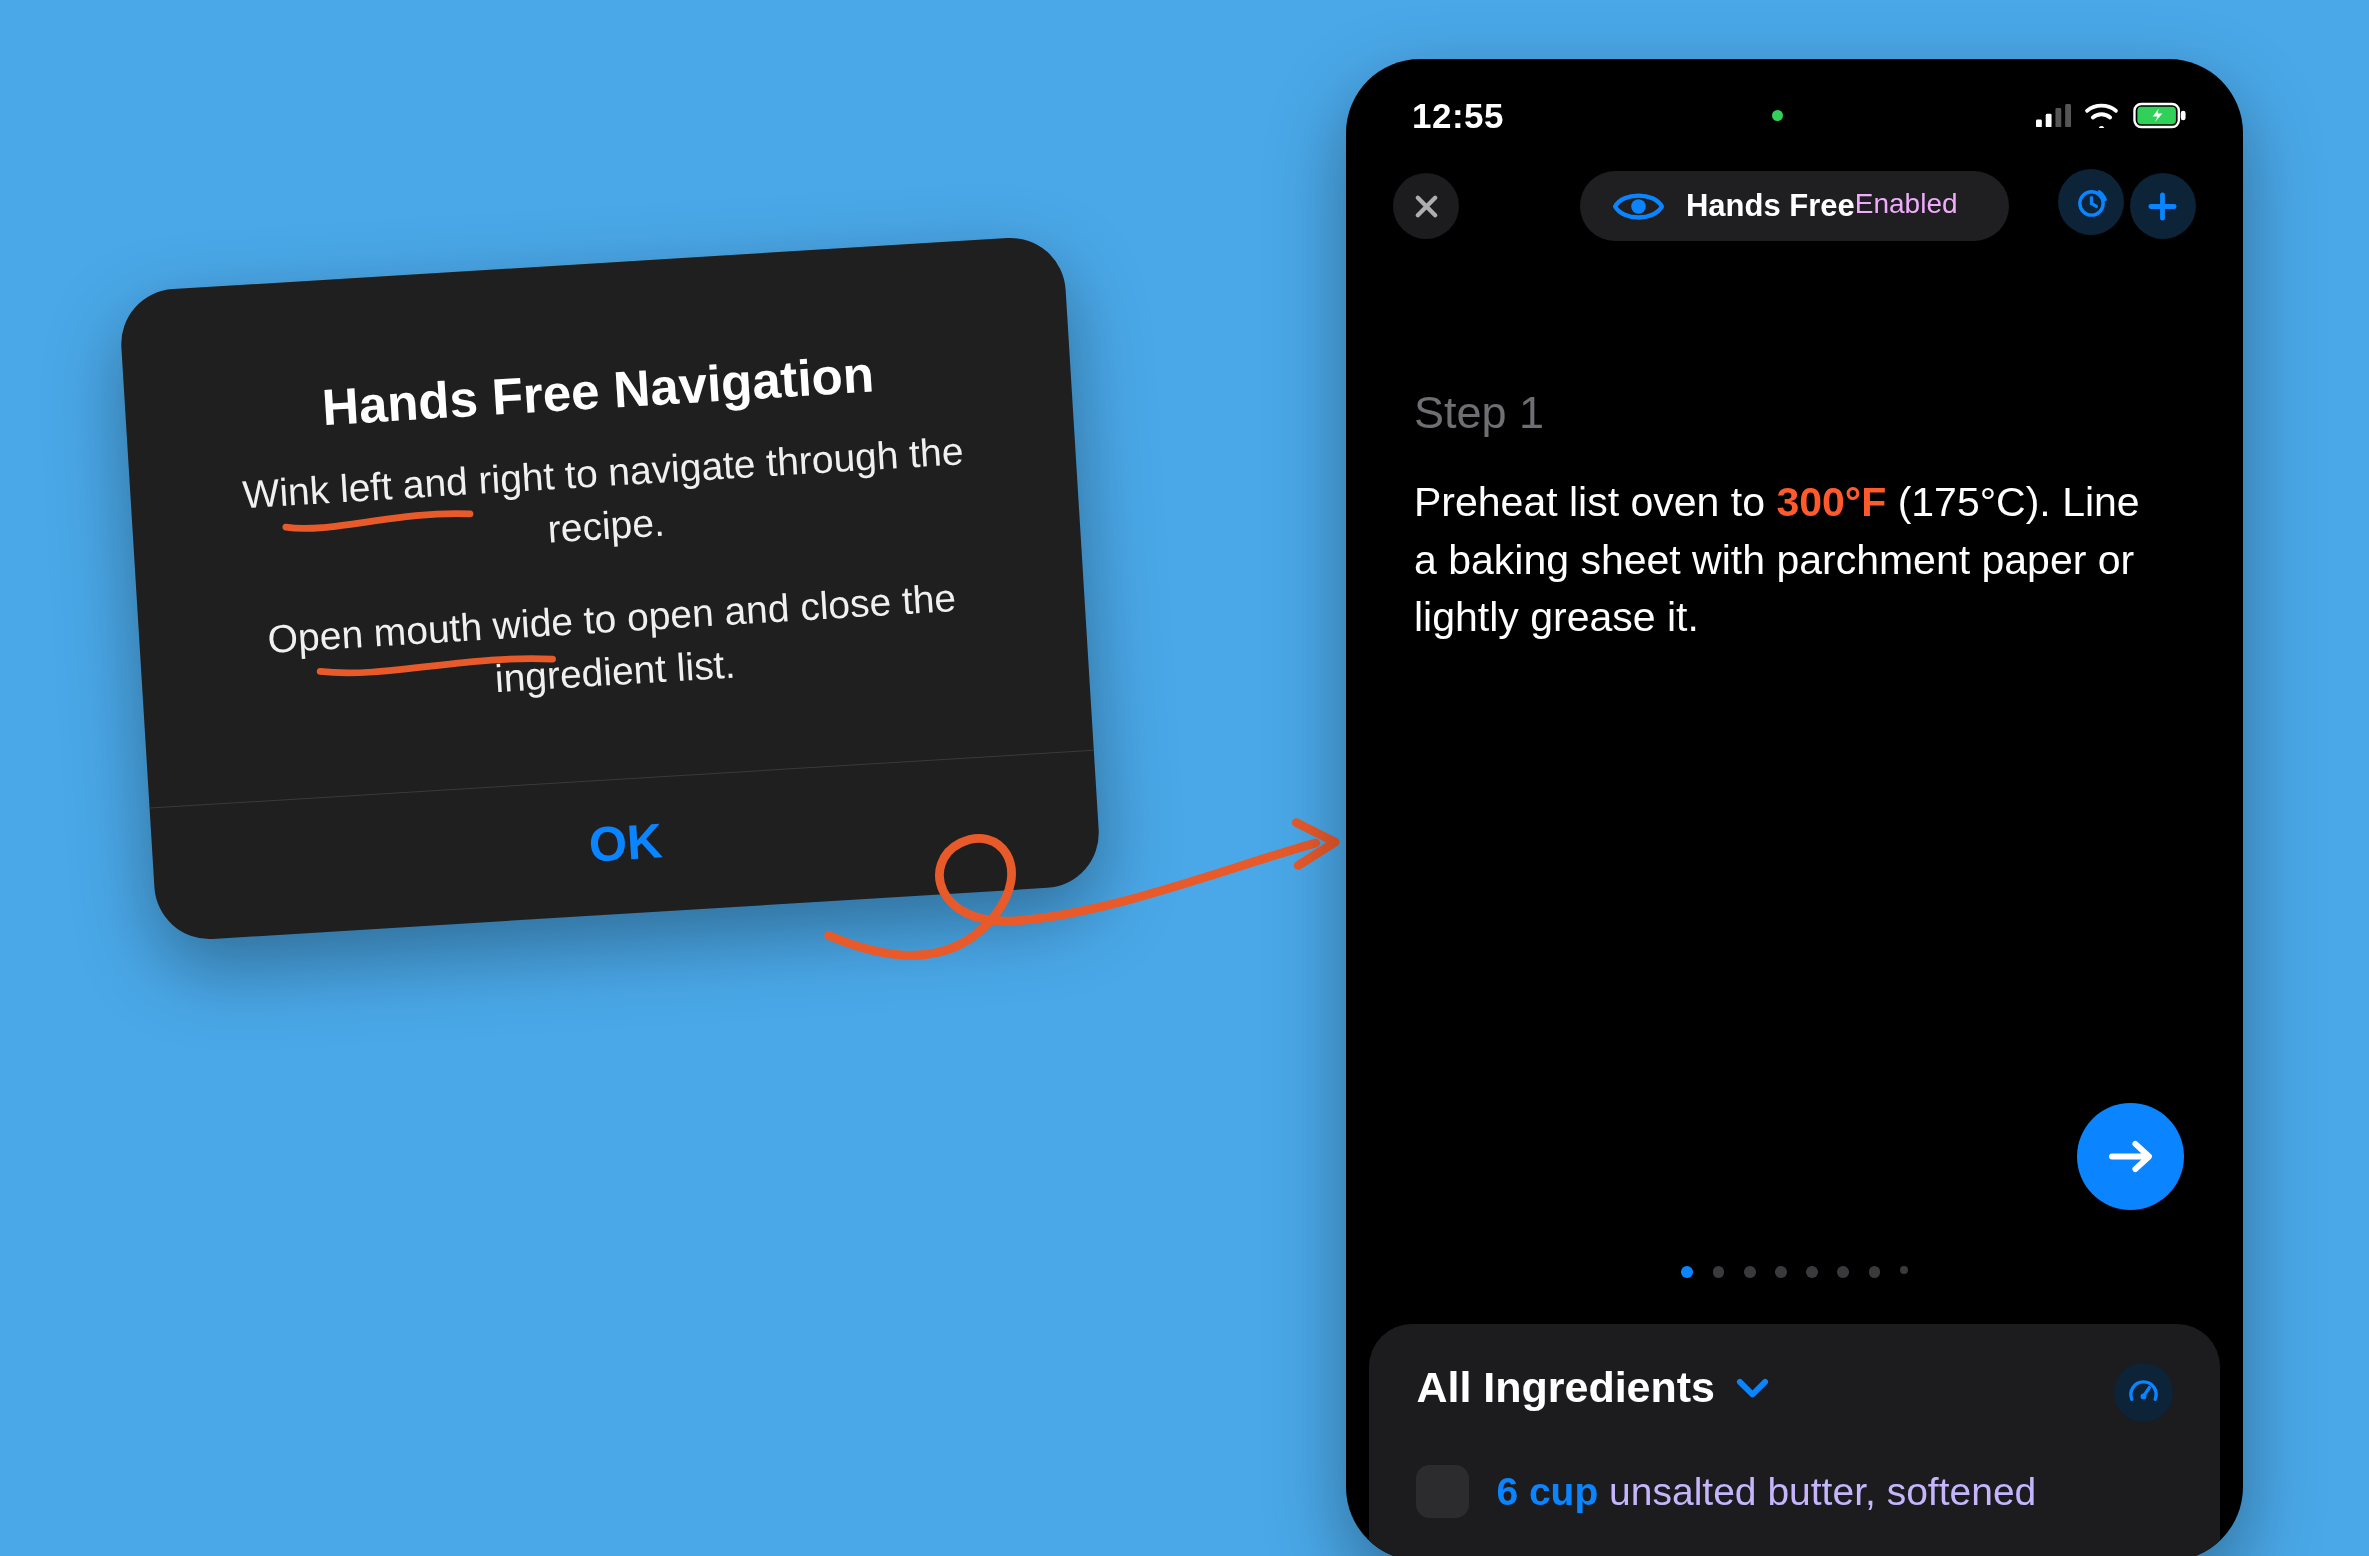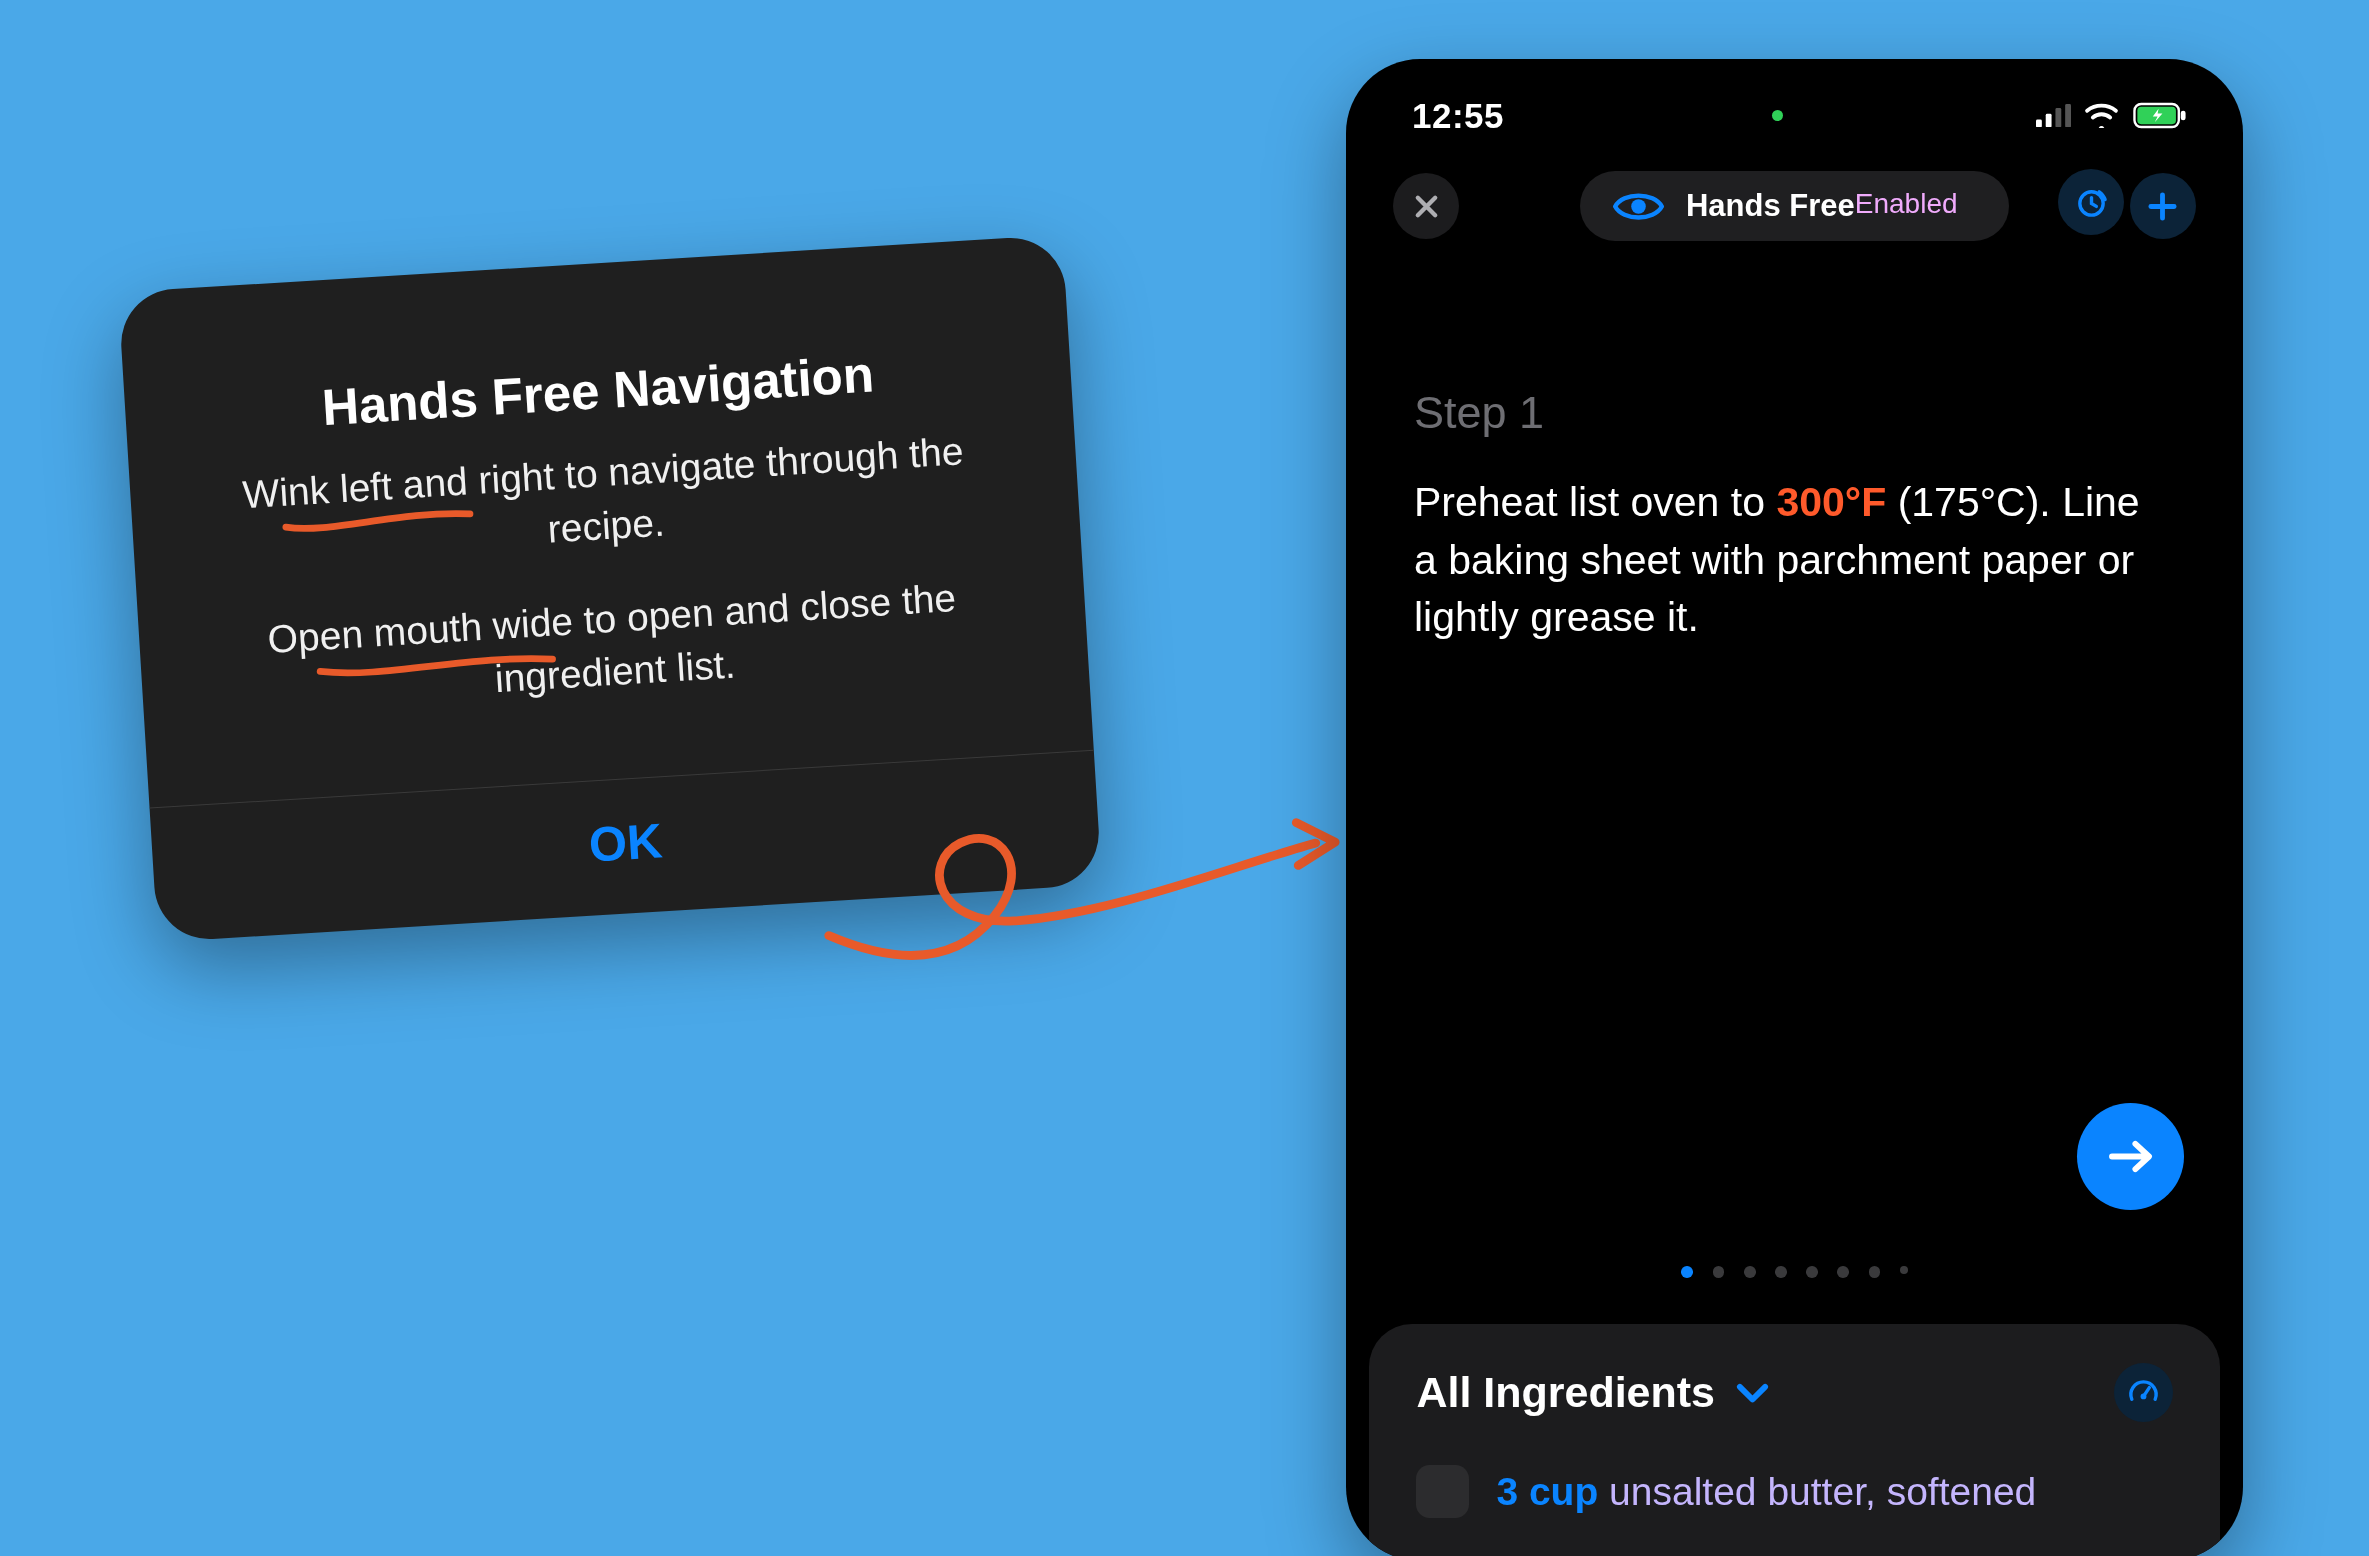--- a/index.html
+++ b/index.html
@@ -236,21 +236,21 @@
     position: absolute;
     bottom: 0; left: 0; right: 0;
     background: #1c1c1e;
     border-radius: 43px 43px 0 0;
     padding: 39px 47px 43px 47px;
     margin: 0 23.4px;
   }
 
   .ing-header {
     display: flex;
-    align-items: center;
+    align-items: flex-start;
     justify-content: space-between;
     margin-bottom: 43px;
   }
 
   .ing-title-wrap {
     display: flex;
     align-items: center;
     gap: 19.5px;
   }
 
@@ -429,21 +429,21 @@
           <svg width="33" height="33" viewBox="0 0 34 34">
             <path d="M5 24 a13 13 0 1 1 24 0" stroke="#0a84ff" stroke-width="3.5" fill="none" stroke-linecap="round"></path>
             <circle cx="17" cy="21" r="3" fill="#0a84ff"></circle>
             <path d="M17 21 L23 12" stroke="#0a84ff" stroke-width="3.5" stroke-linecap="round"></path>
           </svg>
         </div>
       </div>
       <div class="ing-row">
         <div class="ing-check"></div>
         <div>
-          <span class="ing-qty">3 cup</span>
+          <span class="ing-qty">6 cup</span>
           <span> </span>
           <span class="ing-name">unsalted butter, softened</span>
         </div>
       </div>
     </div>
 
   </div>
 
 </div>
 

